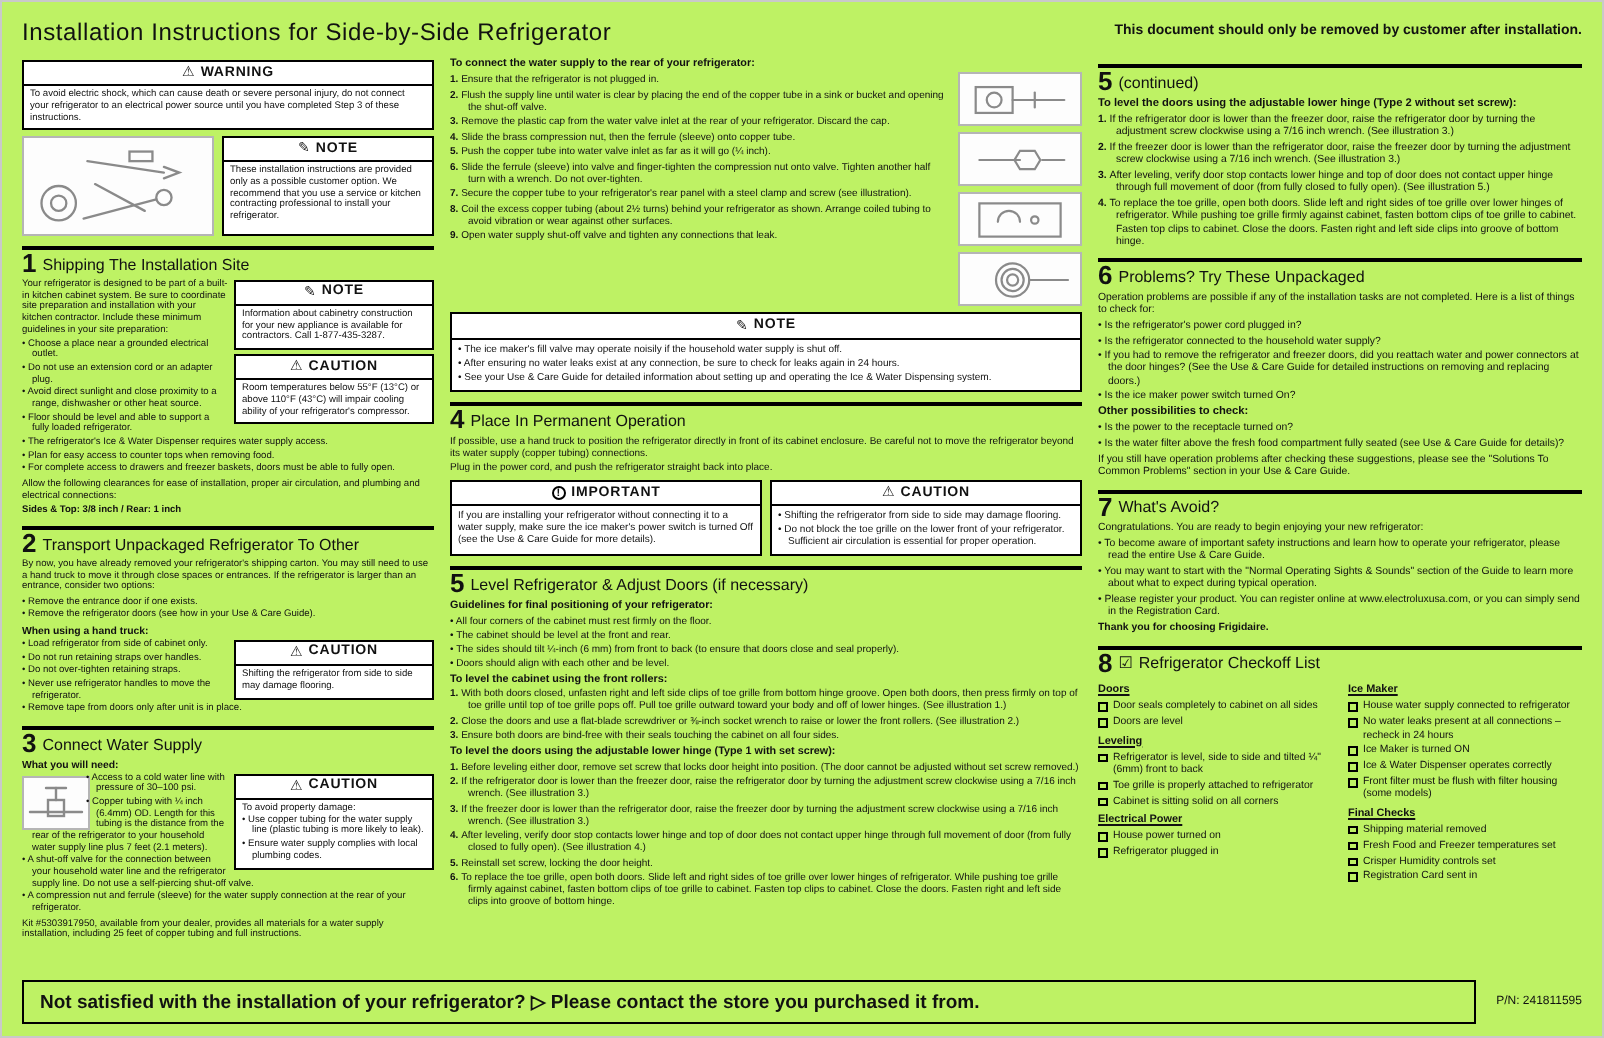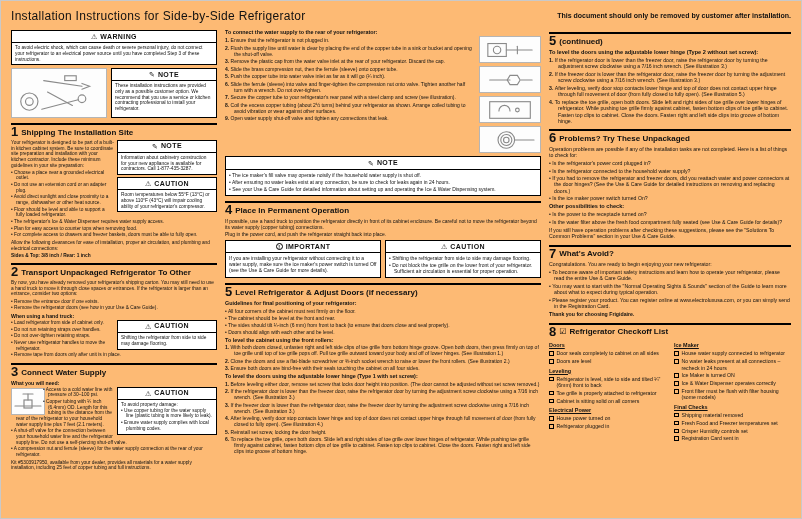--- a/index.html
+++ b/index.html
@@ -1,37 +1,37 @@
 <!DOCTYPE html>
 <html><head>
 <meta charset="utf-8">
 <style>
   * { box-sizing: border-box; margin: 0; padding: 0; }
   html,body { width:802px; height:519px; background:#e8e8e8; font-family:"Liberation Sans",sans-serif; color:#111; }
-  .page { position:relative; width:802px; height:519px; background:#fdba74; border:1px solid #c9c9c9; padding:8px 10px; overflow:hidden; }
+  .page { position:relative; width:802px; height:519px; background:#bef264; border:1px solid #c9c9c9; padding:8px 10px; overflow:hidden; }
 
   
   .doc-header { display:flex; justify-content:space-between; align-items:flex-start; margin-bottom:4px; }
   .doc-title { font-size:12px; letter-spacing:.3px; }
   .doc-notice { font-size:7px; font-weight:bold; padding-top:3px; }
 
   
   .content { display:flex; gap:8px; height:458px; overflow:hidden; }
   .col { overflow:hidden; }
   .col1 { width:206px; font-size:4.8px; line-height:1.18; }
   .col2 { width:316px; font-size:5px; line-height:1.2; }
   .col3 { flex:1; font-size:5.2px; line-height:1.22; }
   p { margin:1.5px 0; }
   .bold { font-weight:bold; }
   .subhead { font-weight:bold; font-size:1.08em; margin:2px 0 1px; }
 
   
   .sec-head { border-top:2.5px solid #000; display:flex; align-items:flex-end; gap:3px; margin-top:5px; padding-top:1px; margin-bottom:2px; }
   .sec-num { font-size:13px; font-weight:bold; line-height:.9; }
-  .sec-title { font-size:8px; font-weight:bold; line-height:1; padding-bottom:1px; }
+  .sec-title { font-size:8px; font-weight:normal; line-height:1; padding-bottom:1px; }
   .sec-check { font-size:8px; line-height:1; padding-bottom:1px; }
 
   
   .alert { border:1px solid #000; background:#fff; margin:3px 0; }
   .alert-head { display:flex; align-items:center; justify-content:center; gap:3px; border-bottom:1px solid #000; padding:1.5px 2px; }
   .alert-label { font-weight:bold; font-size:7px; letter-spacing:.4px; }
   .alert-icon { font-size:7px; line-height:1; }
   .imp-icon { display:inline-block; width:7px; height:7px; border:1px solid #000; border-radius:50%; font-size:5.5px; font-weight:bold; text-align:center; line-height:6px; }
   .alert-body { padding:2px 3px; }
   .alert-body ul { list-style:none; }
@@ -492,13 +492,17 @@
                   <span class="chk-label">Registration Card sent in</span>
                 </li>
                 </ul>
             </div>
             </div>
         </div>
       </div>
     </div>
   </div>
 
+  <div class="doc-footer">
+    <div class="footer-box">Not satisfied with the installation of your refrigerator? ▷ Please contact the store you purchased it from.</div>
+    <div class="pn">P/N: 241811595</div>
+  </div>
 </div>
 
 </body></html>

